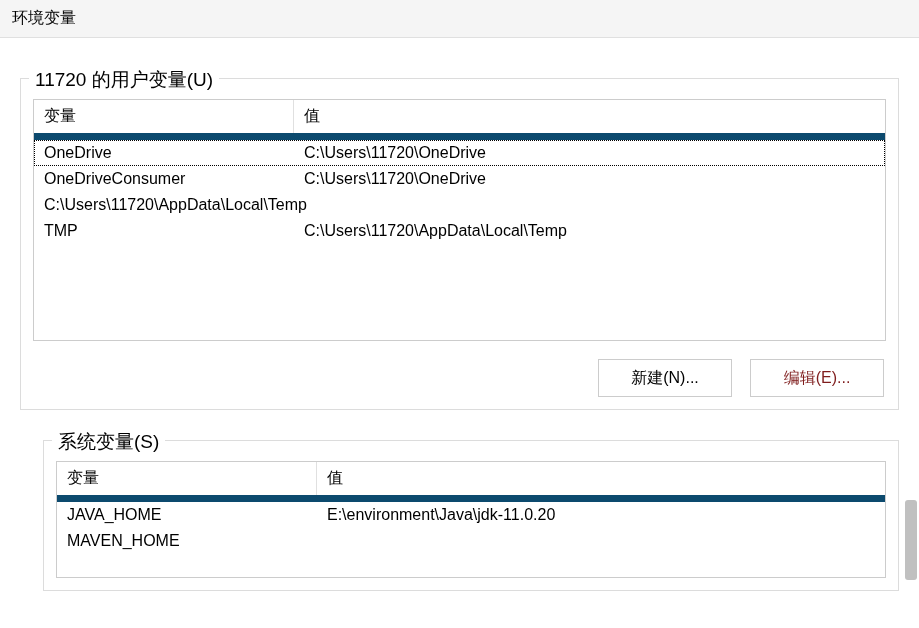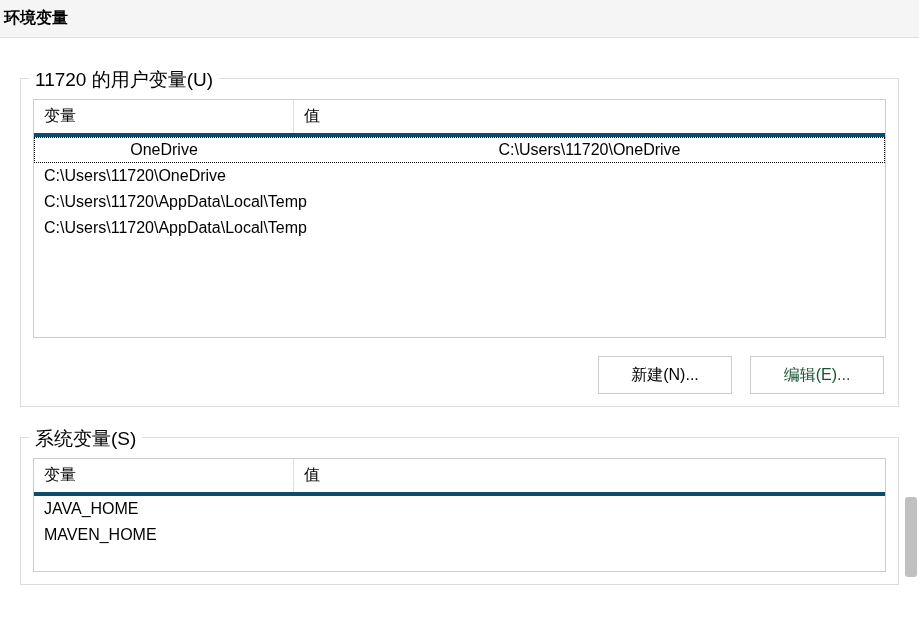--- a/index.html
+++ b/index.html
@@ -11,24 +11,23 @@
       font-family: "Microsoft YaHei", "Segoe UI", sans-serif;
       font-size: 15px;
       background: #ffffff;
       color: #000000;
       width: 919px;
       height: 628px;
       overflow: hidden;
     }
     .title-bar {
       background: #f5f5f5;
-      padding: 8px 4px;
+      padding: 8px 12px;
       font-size: 16px;
       border-bottom: 1px solid #e0e0e0;
-      font-weight: bold;
     }
     .content-area {
       padding: 20px 0 0 0;
     }
     .group-box {
       position: relative;
       margin: 20px 20px 10px 20px;
       border: 1px solid #dcdcdc;
       padding: 20px 12px 12px 12px;
     }
@@ -40,21 +39,21 @@
       padding: 0 6px;
       font-size: 19px;
     }
     .table-container {
       border: 1px solid #cccccc;
       background: #ffffff;
       width: 100%;
     }
     .table-header {
       display: flex;
-      border-bottom: 4px solid #0c4a6e;
+      border-bottom: 7px solid #0c4a6e;
       background: #ffffff;
     }
     .th {
       padding: 6px 10px;
       font-size: 16px;
       border-right: 1px solid #e0e0e0;
     }
     .th:last-child {
       border-right: none;
     }
@@ -71,21 +70,20 @@
     .table-body.short {
       min-height: 75px;
     }
     .table-row {
       display: flex;
       padding: 0;
     }
     .table-row.selected {
       outline: 1px dotted #000000;
       outline-offset: -1px;
-      text-align: center;
     }
     .td {
       padding: 4px 10px;
       font-size: 16px;
       white-space: nowrap;
       overflow: hidden;
       text-overflow: ellipsis;
     }
     .td-var {
       width: 260px;
@@ -108,32 +106,33 @@
       background: #ffffff;
       font-size: 16px;
       font-family: inherit;
       cursor: pointer;
       color: #000000;
       display: flex;
       align-items: center;
       justify-content: center;
     }
     .btn:disabled {
-      color: #14532d;
+      color: #7f1d1d;
       cursor: default;
     }
     .scroll-indicator {
       position: absolute;
       right: 2px;
       width: 12px;
       background: #c0c0c0;
       border-radius: 3px;
     }
     .group-wrapper {
       position: relative;
+      margin-left: 23px;
     }
   </style>
 </head>
 <body>
 
 <div class="title-bar">环境变量</div>
 
 <div class="content-area">
 
   <div class="group-box">
@@ -143,26 +142,28 @@
       <div class="table-header">
         <div class="th th-var">变量</div>
         <div class="th th-val">值</div>
       </div>
       <div class="table-body" id="user-table-body">
           <div class="table-row selected">
             <div class="td td-var">OneDrive</div>
             <div class="td td-val">C:\Users\11720\OneDrive</div>
           </div>
           <div class="table-row">
+            <div class="td td-var">OneDriveConsumer</div>
             <div class="td td-val">C:\Users\11720\OneDrive</div>
           </div>
           <div class="table-row">
             <div class="td td-val">C:\Users\11720\AppData\Local\Temp</div>
           </div>
           <div class="table-row">
+            <div class="td td-var">TMP</div>
             <div class="td td-val">C:\Users\11720\AppData\Local\Temp</div>
           </div>
         </div>
     </div>
 
     <div class="button-row">
       <button class="btn">新建(N)...</button>
       <button class="btn" disabled="">编辑(E)...</button>
     </div>
   </div>
@@ -172,20 +173,21 @@
       <div class="group-box-label">系统变量(S)</div>
 
       <div class="table-container">
         <div class="table-header">
           <div class="th th-var">变量</div>
           <div class="th th-val">值</div>
         </div>
         <div class="table-body short" id="system-table-body">
             <div class="table-row">
               <div class="td td-var">JAVA_HOME</div>
+              <div class="td td-val">E:\environment\Java\jdk-11.0.20</div>
             </div>
             <div class="table-row">
               <div class="td td-var">MAVEN_HOME</div>
             </div>
           </div>
       </div>
     </div>
     <div class="scroll-indicator" style="top:60px;height:80px;"></div>
   </div>
 

